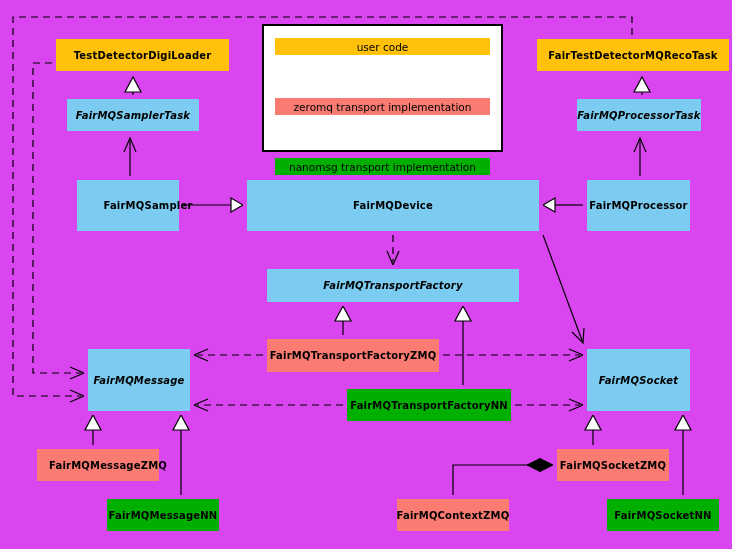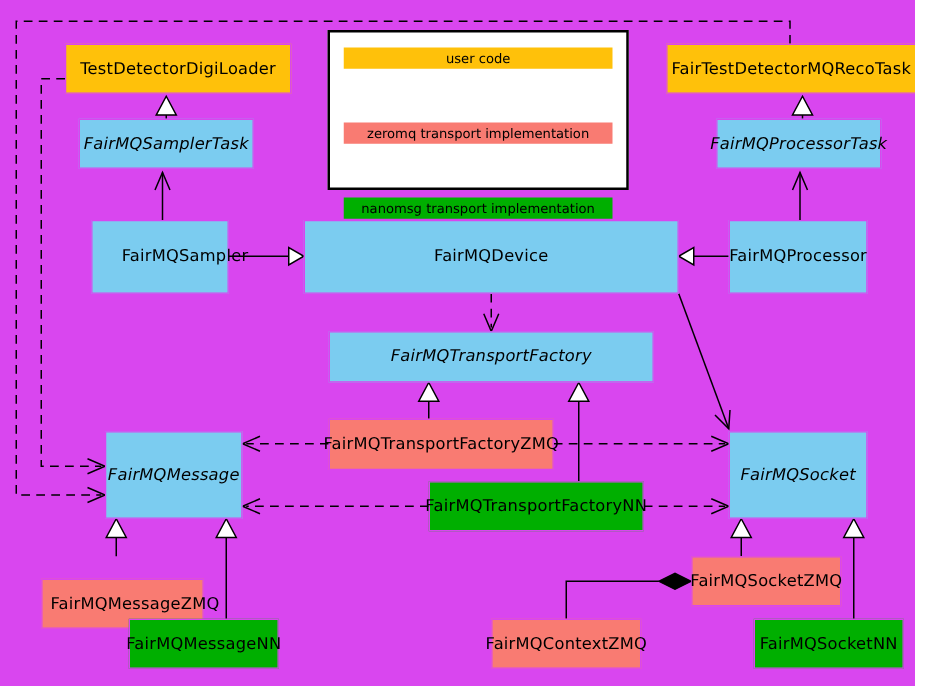--- a/index.html
+++ b/index.html
@@ -3,22 +3,22 @@
 <meta charset="utf-8">
 <style>
   html,body{margin:0;padding:0;background:#ffffff;}
   #canvas{
     position:relative;width:732px;height:549px;background:#d946ef;
     font-family:"DejaVu Sans","Liberation Sans",sans-serif;overflow:hidden;
   }
   #edges{position:absolute;left:0;top:0;width:748px;height:549px;}
   .node{
     position:absolute;display:flex;align-items:center;justify-content:center;
-    border:1px solid #d946ef;box-sizing:border-box;
-    font-size:13px;font-weight:normal;color:#000;text-align:center;
+    border:4px solid #d946ef;box-sizing:border-box;
+    font-size:10px;font-weight:bold;color:#000;text-align:center;
     white-space:nowrap;letter-spacing:0.2px;
   }
   .node.abstract{font-style:italic;}
   .legend{
     position:absolute;left:262px;top:24px;width:241px;height:128px;
     background:#fff;border:2px solid #000;box-sizing:border-box;
   }
   .legend-bar{
     position:absolute;left:11px;width:215px;height:17px;
     display:flex;align-items:center;justify-content:center;
@@ -155,20 +155,20 @@
   <div class="node" style="left: 583px; top: 176px; width: 111px; height: 59px; background: rgb(123, 204, 240);">FairMQProcessor</div>
 
   <div class="node abstract" style="left: 263px; top: 265px; width: 260px; height: 41px; background: rgb(123, 204, 240);">FairMQTransportFactory</div>
 
   <div class="node" style="left: 263px; top: 335px; width: 180px; height: 41px; background: rgb(249, 123, 114); text-align: center;">FairMQTransportFactoryZMQ</div>
   <div class="node abstract" style="left: 84px; top: 345px; width: 110px; height: 70px; background: rgb(123, 204, 240);">FairMQMessage</div>
 
   <div class="node" style="left: 343px; top: 385px; width: 172px; height: 40px; background: rgb(0, 175, 0);">FairMQTransportFactoryNN</div>
   <div class="node abstract" style="left: 583px; top: 345px; width: 111px; height: 70px; background: rgb(123, 204, 240);">FairMQSocket</div>
 
-  <div class="node" style="left: 33px; top: 463px; width: 130px; height: 40px; background: rgb(249, 123, 114); padding-left: 20px;">FairMQMessageZMQ</div>
+  <div class="node" style="left: 33px; top: 445px; width: 130px; height: 40px; background: rgb(249, 123, 114); padding-left: 20px;">FairMQMessageZMQ</div>
   <div class="node" style="left: 103px; top: 495px; width: 120px; height: 40px; background: rgb(0, 175, 0);">FairMQMessageNN</div>
 
   <div class="node" style="left: 393px; top: 495px; width: 120px; height: 40px; background: rgb(249, 123, 114);">FairMQContextZMQ</div>
   <div class="node" style="left: 553px; top: 445px; width: 120px; height: 40px; background: rgb(249, 123, 114);">FairMQSocketZMQ</div>
   <div class="node" style="left: 603px; top: 495px; width: 120px; height: 40px; background: rgb(0, 175, 0);">FairMQSocketNN</div>
 
 </div>
 
 </body></html>

